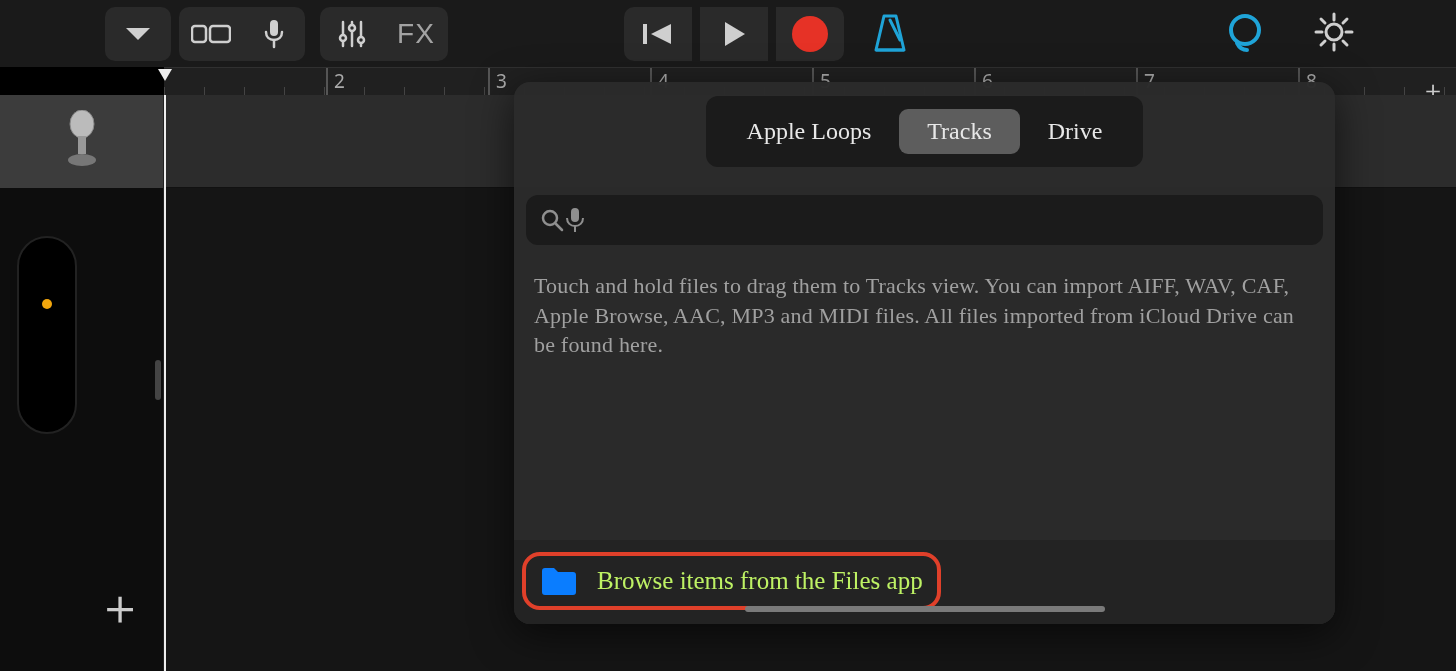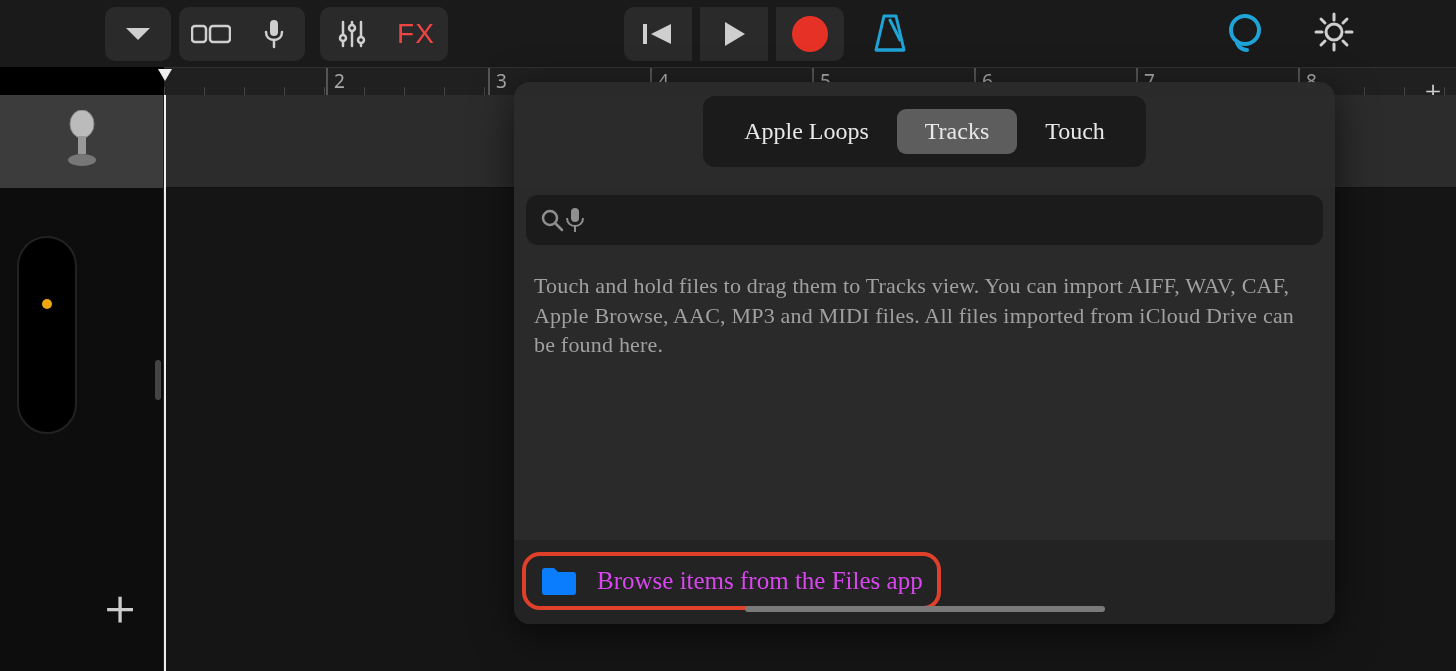--- a/index.html
+++ b/index.html
@@ -37,21 +37,21 @@
 
   .group.g1 { margin-left: 105px; }
   .group.g1 .btn:first-child { width: 66px; }
   .split { display:flex; }
   .split .btn { border-radius:0; }
   .split .btn:first-child { border-top-left-radius:10px; border-bottom-left-radius:10px; }
   .split .btn:last-child  { border-top-right-radius:10px; border-bottom-right-radius:10px; }
 
   .group.g2 { margin-left: 15px; }
   .group.g2 .btn { width: 64px; }
-  .fx { font: 500 28px -apple-system, "Helvetica Neue", Arial; color:#ef4444; letter-spacing:1px;text-align:right; }
+  .fx { font: 500 28px -apple-system, "Helvetica Neue", Arial; color:#a3a3a3; letter-spacing:1px;text-align:right; }
 
   .group.transport {
     position:absolute; left: 624px; top:7px;
     display:flex;
   }
   .group.transport .btn { width: 68px; border-radius:0; }
   .group.transport .btn:first-child{ border-top-left-radius:10px; border-bottom-left-radius:10px;}
   .group.transport .btn:last-child { border-top-right-radius:10px; border-bottom-right-radius:10px;}
   .rec-dot { width:36px;height:36px;background:#e63226;border-radius:50%; }
 
@@ -138,21 +138,21 @@
   .browse-row {
     margin-top:auto; height:84px; background:#232323;
     border-bottom-left-radius:16px; border-bottom-right-radius:16px;
     display:flex; align-items:center;
   }
   .browse-box {
     margin:8px 8px 11px 8px; padding:9px 14px 9px 13px;
     border:4px solid #e0402a; border-radius:18px;
     display:flex; align-items:center; gap:18px;
   }
-  .browse-box span { color:#d946ef; font:400 25px -apple-system; }
+  .browse-box span { color:#bef264; font:400 25px -apple-system; }
 
   .sheet-handle {
     position:absolute; left:50%; bottom:12px; transform:translateX(-50%);
     width:360px; height:6px; background:#7a7a7a; border-radius:3px;
   }
 </style>
 </head>
 <body>
 
 <div class="toolbar">
@@ -311,21 +311,21 @@
 
 <div class="timeline">
   <div class="track-clip"></div>
   <div class="playhead"></div>
 </div>
 
 <div class="popover">
   <div class="seg">
     <div class="segbtn">Apple Loops</div>
     <div class="segbtn active">Tracks</div>
-    <div class="segbtn">Touch</div>
+    <div class="segbtn">Drive</div>
   </div>
 
   <div class="search">
     <svg width="24" height="24" viewBox="0 0 24 24">
       <circle cx="10" cy="10" r="7" fill="none" stroke="#8f8f8f" stroke-width="2.5"></circle>
       <line x1="16" y1="16" x2="22" y2="22" stroke="#8f8f8f" stroke-width="2.5" stroke-linecap="round"></line>
     </svg>
     <svg width="22" height="28" viewBox="0 0 22 28">
       <rect x="7" y="2" width="8" height="14" rx="4" fill="#8f8f8f"></rect>
       <path d="M3 12c0 5 3.5 8 8 8s8-3 8-8" fill="none" stroke="#8f8f8f" stroke-width="2"></path>

